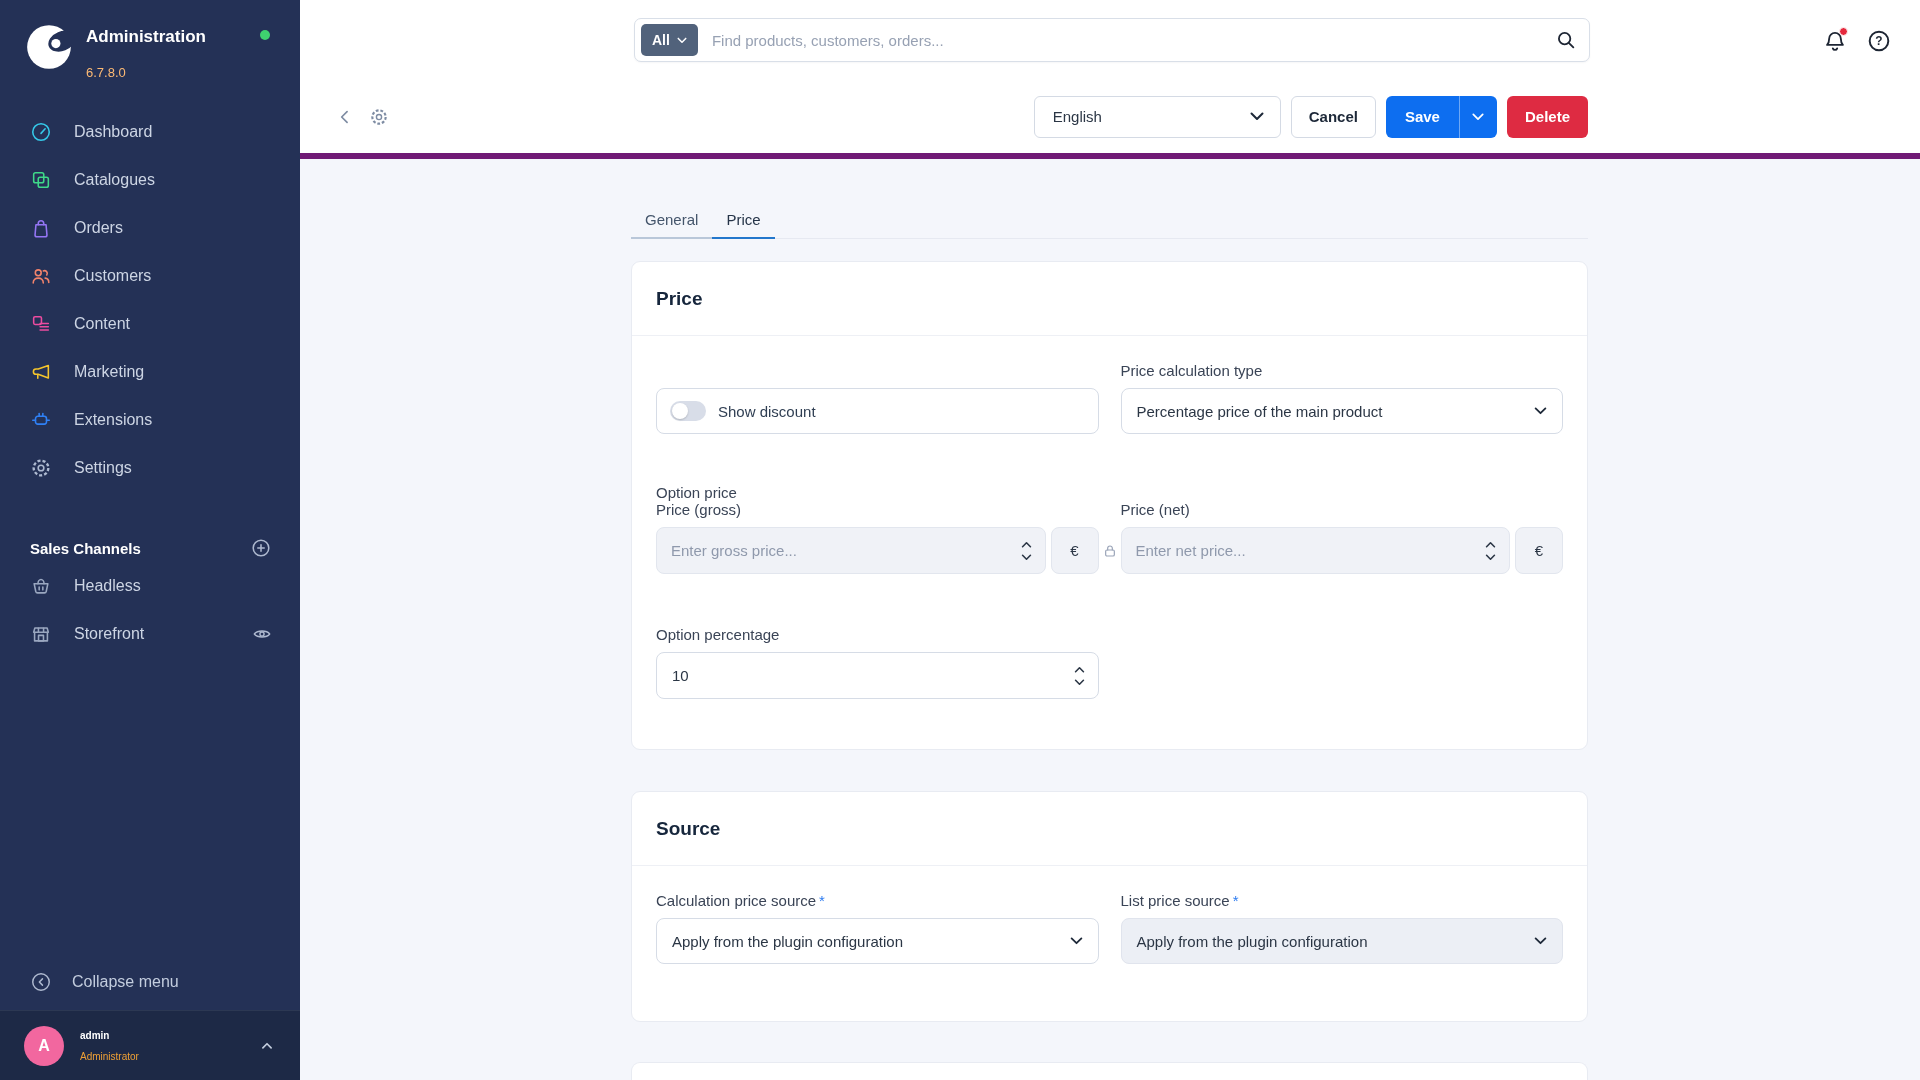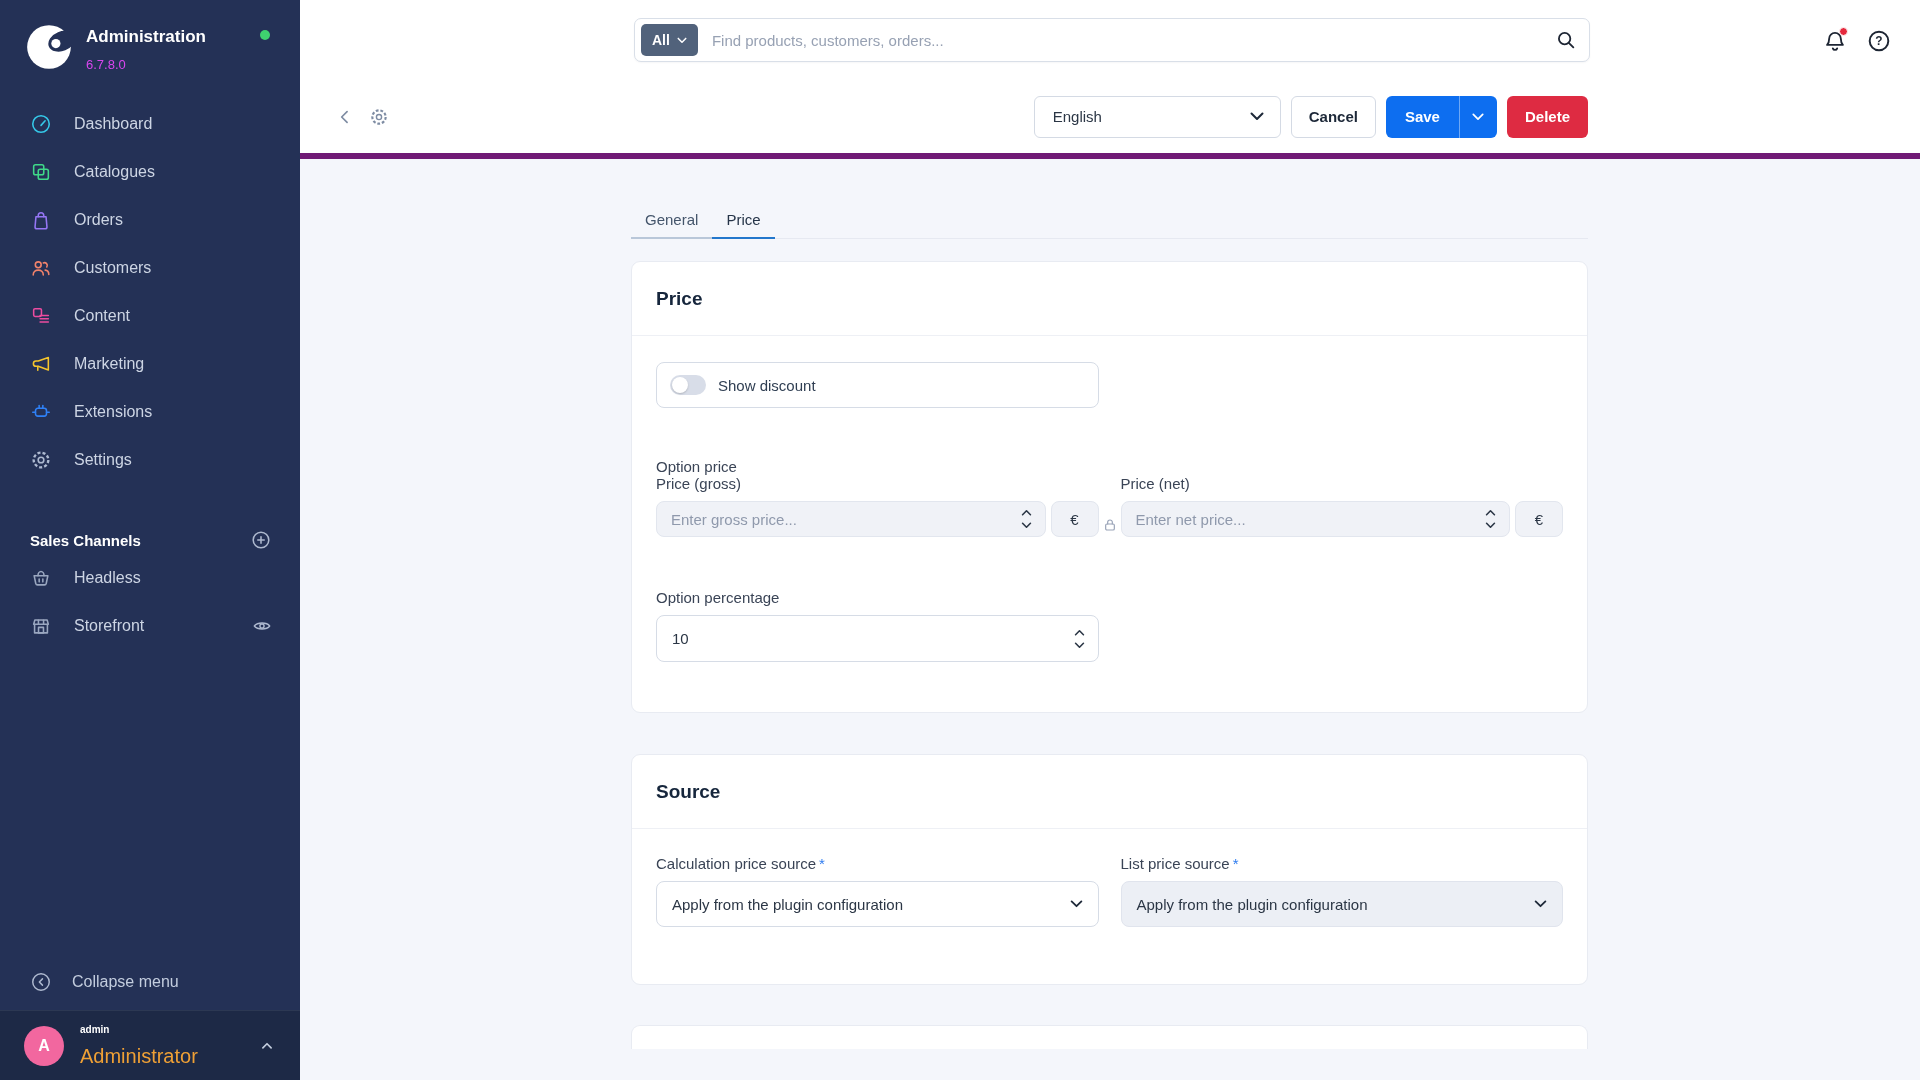--- a/index.html
+++ b/index.html
@@ -5,39 +5,39 @@
   * { margin:0; padding:0; box-sizing:border-box; }
   html,body { width:1920px; height:1080px; overflow:hidden; }
   body { font-family:"Liberation Sans", sans-serif; display:flex; background:#fff; }
   svg { display:block; }
 
   
   .sidebar { width:300px; flex-shrink:0; background:var(--sidebar-bg); color:#cdd6e6; display:flex; flex-direction:column; }
   .sb-header { display:flex; align-items:flex-start; gap:14px; padding:24px 24px 0 26px; position:relative; }
   .sb-logo { width:46px; height:46px; flex-shrink:0; }
   .sb-title { font-size:17px; font-weight:bold; color:#fff; margin-top:3px; }
-  .sb-version { font-size:13px; color:#d946ef; margin-top:10px; }
+  .sb-version { font-size:13px; color:#fdba74; margin-top:18px; }
   .online-dot { position:absolute; right:30px; top:30px; width:10px; height:10px; border-radius:50%; background:var(--online-green); }
   .sb-nav { margin-top:28px; }
   .nav-item { height:48px; display:flex; align-items:center; gap:22px; padding:0 24px 0 30px; font-size:16px; color:#cdd5e4; cursor:pointer; }
   .nav-icon { width:22px; height:22px; flex-shrink:0; }
   .sc-section { margin-top:42px; }
   .sc-header { display:flex; align-items:center; padding:0 28px 0 30px; height:28px; }
   .sc-title { font-size:15px; font-weight:bold; color:#fff; }
   .sc-plus { margin-left:auto; width:22px; height:22px; color:#aeb9cf; cursor:pointer; }
   .sc-item { height:48px; display:flex; align-items:center; gap:22px; padding:0 28px 0 30px; font-size:16px; color:#cdd5e4; cursor:pointer; }
   .sc-item .nav-icon { color:#9aa7c0; }
   .sc-eye { margin-left:auto; width:20px; height:20px; color:#aeb9cf; cursor:pointer; }
   .sb-footer { margin-top:auto; }
   .collapse-row { height:56px; display:flex; align-items:center; gap:20px; padding:0 30px; font-size:16px; color:#c3cdde; cursor:pointer; }
   .collapse-row .nav-icon { color:#aeb9cf; }
   .user-row { height:70px; background:var(--footer-bg); border-top:1px solid rgba(255,255,255,.07); display:flex; align-items:center; gap:16px; padding:0 24px; cursor:pointer; }
   .avatar { width:40px; height:40px; border-radius:50%; background:var(--avatar-pink); color:#fff; font-size:16px; font-weight:bold; display:flex; align-items:center; justify-content:center; flex-shrink:0; }
   .user-name { font-size:10px; font-weight:bold; color:#fff; }
-  .user-role { font-size:20px; color:var(--role-orange); margin-top:10px; }
+  .user-role { font-size:10px; color:var(--role-orange); margin-top:10px; }
   .user-chevron { margin-left:auto; width:18px; height:18px; color:#c3cdde; }
 
   
   .main { flex:1; display:flex; flex-direction:column; min-width:0; }
   .top-header { height:80px; background:#fff; position:relative; flex-shrink:0; }
   .search-bar { position:absolute; left:334px; top:18px; width:956px; height:44px; background:#fff; border:1px solid #d9dfe8; border-radius:7px; display:flex; align-items:center; box-shadow:0 1px 2px rgba(20,30,60,.04); }
   .search-type { margin-left:6px; height:32px; display:flex; align-items:center; gap:7px; padding:0 11px; background:var(--badge-bg); border-radius:5px; color:#fff; font-size:14px; font-weight:bold; cursor:pointer; }
   .search-type svg { color:#fff; }
   .search-input { flex:1; border:none; outline:none; padding:0 14px; font-size:15px; font-family:"Liberation Sans", sans-serif; color:#2b3645; background:transparent; }
   .search-input::placeholder { color:#97a1b3; }
@@ -77,21 +77,21 @@
   .toggle-box { height:46px; border:1px solid #d6dce6; border-radius:8px; display:flex; align-items:center; gap:12px; padding:0 13px; align-self:end; background:#fff; }
   .toggle { width:36px; height:20px; border-radius:10px; background:#d8dde8; position:relative; cursor:pointer; flex-shrink:0; }
   .toggle-knob { position:absolute; left:2px; top:2px; width:16px; height:16px; border-radius:50%; background:#fff; box-shadow:0 1px 2px rgba(0,0,0,.18); }
   .toggle-label { font-size:15px; color:#2f3e52; }
 
   .select { height:46px; border:1px solid #d6dce6; border-radius:8px; background:#fff; display:flex; align-items:center; padding:0 15px; font-size:15px; color:#2b3645; cursor:pointer; }
   .select svg { margin-left:auto; color:#1d2838; }
   .select.disabled { background:#eceff5; border-color:#e0e4ed; }
 
   .section-label { font-size:15px; color:#3a4456; margin-top:50px; }
-  .price-group { display:flex; gap:5px; height:36px; }
+  .price-group { display:flex; gap:5px; height:47px; }
   .pg-main { flex:1; display:flex; align-items:center; background:#f0f2f7; border:1px solid #e2e6ee; border-radius:8px; padding:0 13px 0 14px; }
   .pg-main input { flex:1; min-width:0; border:none; outline:none; background:transparent; font-size:15px; font-family:"Liberation Sans", sans-serif; color:#2b3645; }
   .pg-main input::placeholder { color:#8f99ac; }
   .steppers { display:flex; flex-direction:column; gap:6px; color:#2b3645; padding-left:8px; }
   .steppers span { cursor:pointer; display:flex; }
   .pg-suffix { width:48px; background:#f0f2f7; border:1px solid #e2e6ee; border-radius:8px; display:flex; align-items:center; justify-content:center; font-size:15px; color:#2b3645; }
   .lock-icon { position:absolute; left:50%; top:42px; transform:translateX(-50%); color:#9aa4b8; }
   .row3 { margin-top:52px; }
   .input-white { height:47px; background:#fff; border:1px solid #d6dce6; border-radius:8px; display:flex; align-items:center; padding:0 13px 0 15px; }
   .input-white input { flex:1; min-width:0; border:none; outline:none; background:transparent; font-size:15px; font-family:"Liberation Sans", sans-serif; color:#2b3645; }
@@ -344,20 +344,29 @@
         <div class="card-header">
           <div class="card-title">Price</div>
         </div>
         <div class="card-body">
           <div class="grid2">
             <div class="toggle-box">
               <span class="toggle">
                   <span class="toggle-knob"></span>
                 </span>
               <span class="toggle-label">Show discount</span>
+            </div>
+            <div>
+              <label class="field-label">Price calculation type</label>
+              <div class="select">
+                <span>Percentage price of the main product</span>
+                <svg width="13" height="8" viewBox="0 0 14 9" fill="none" stroke="currentColor" stroke-width="2" stroke-linecap="round" stroke-linejoin="round">
+                    <path d="M1.5 1.5 L7 7 L12.5 1.5"></path>
+                  </svg>
+              </div>
             </div>
           </div>
 
           <div class="section-label">Option price</div>
 
           <div class="grid2">
             <div>
               <label class="field-label">Price (gross)</label>
               <div class="price-group">
                 <div class="pg-main">

